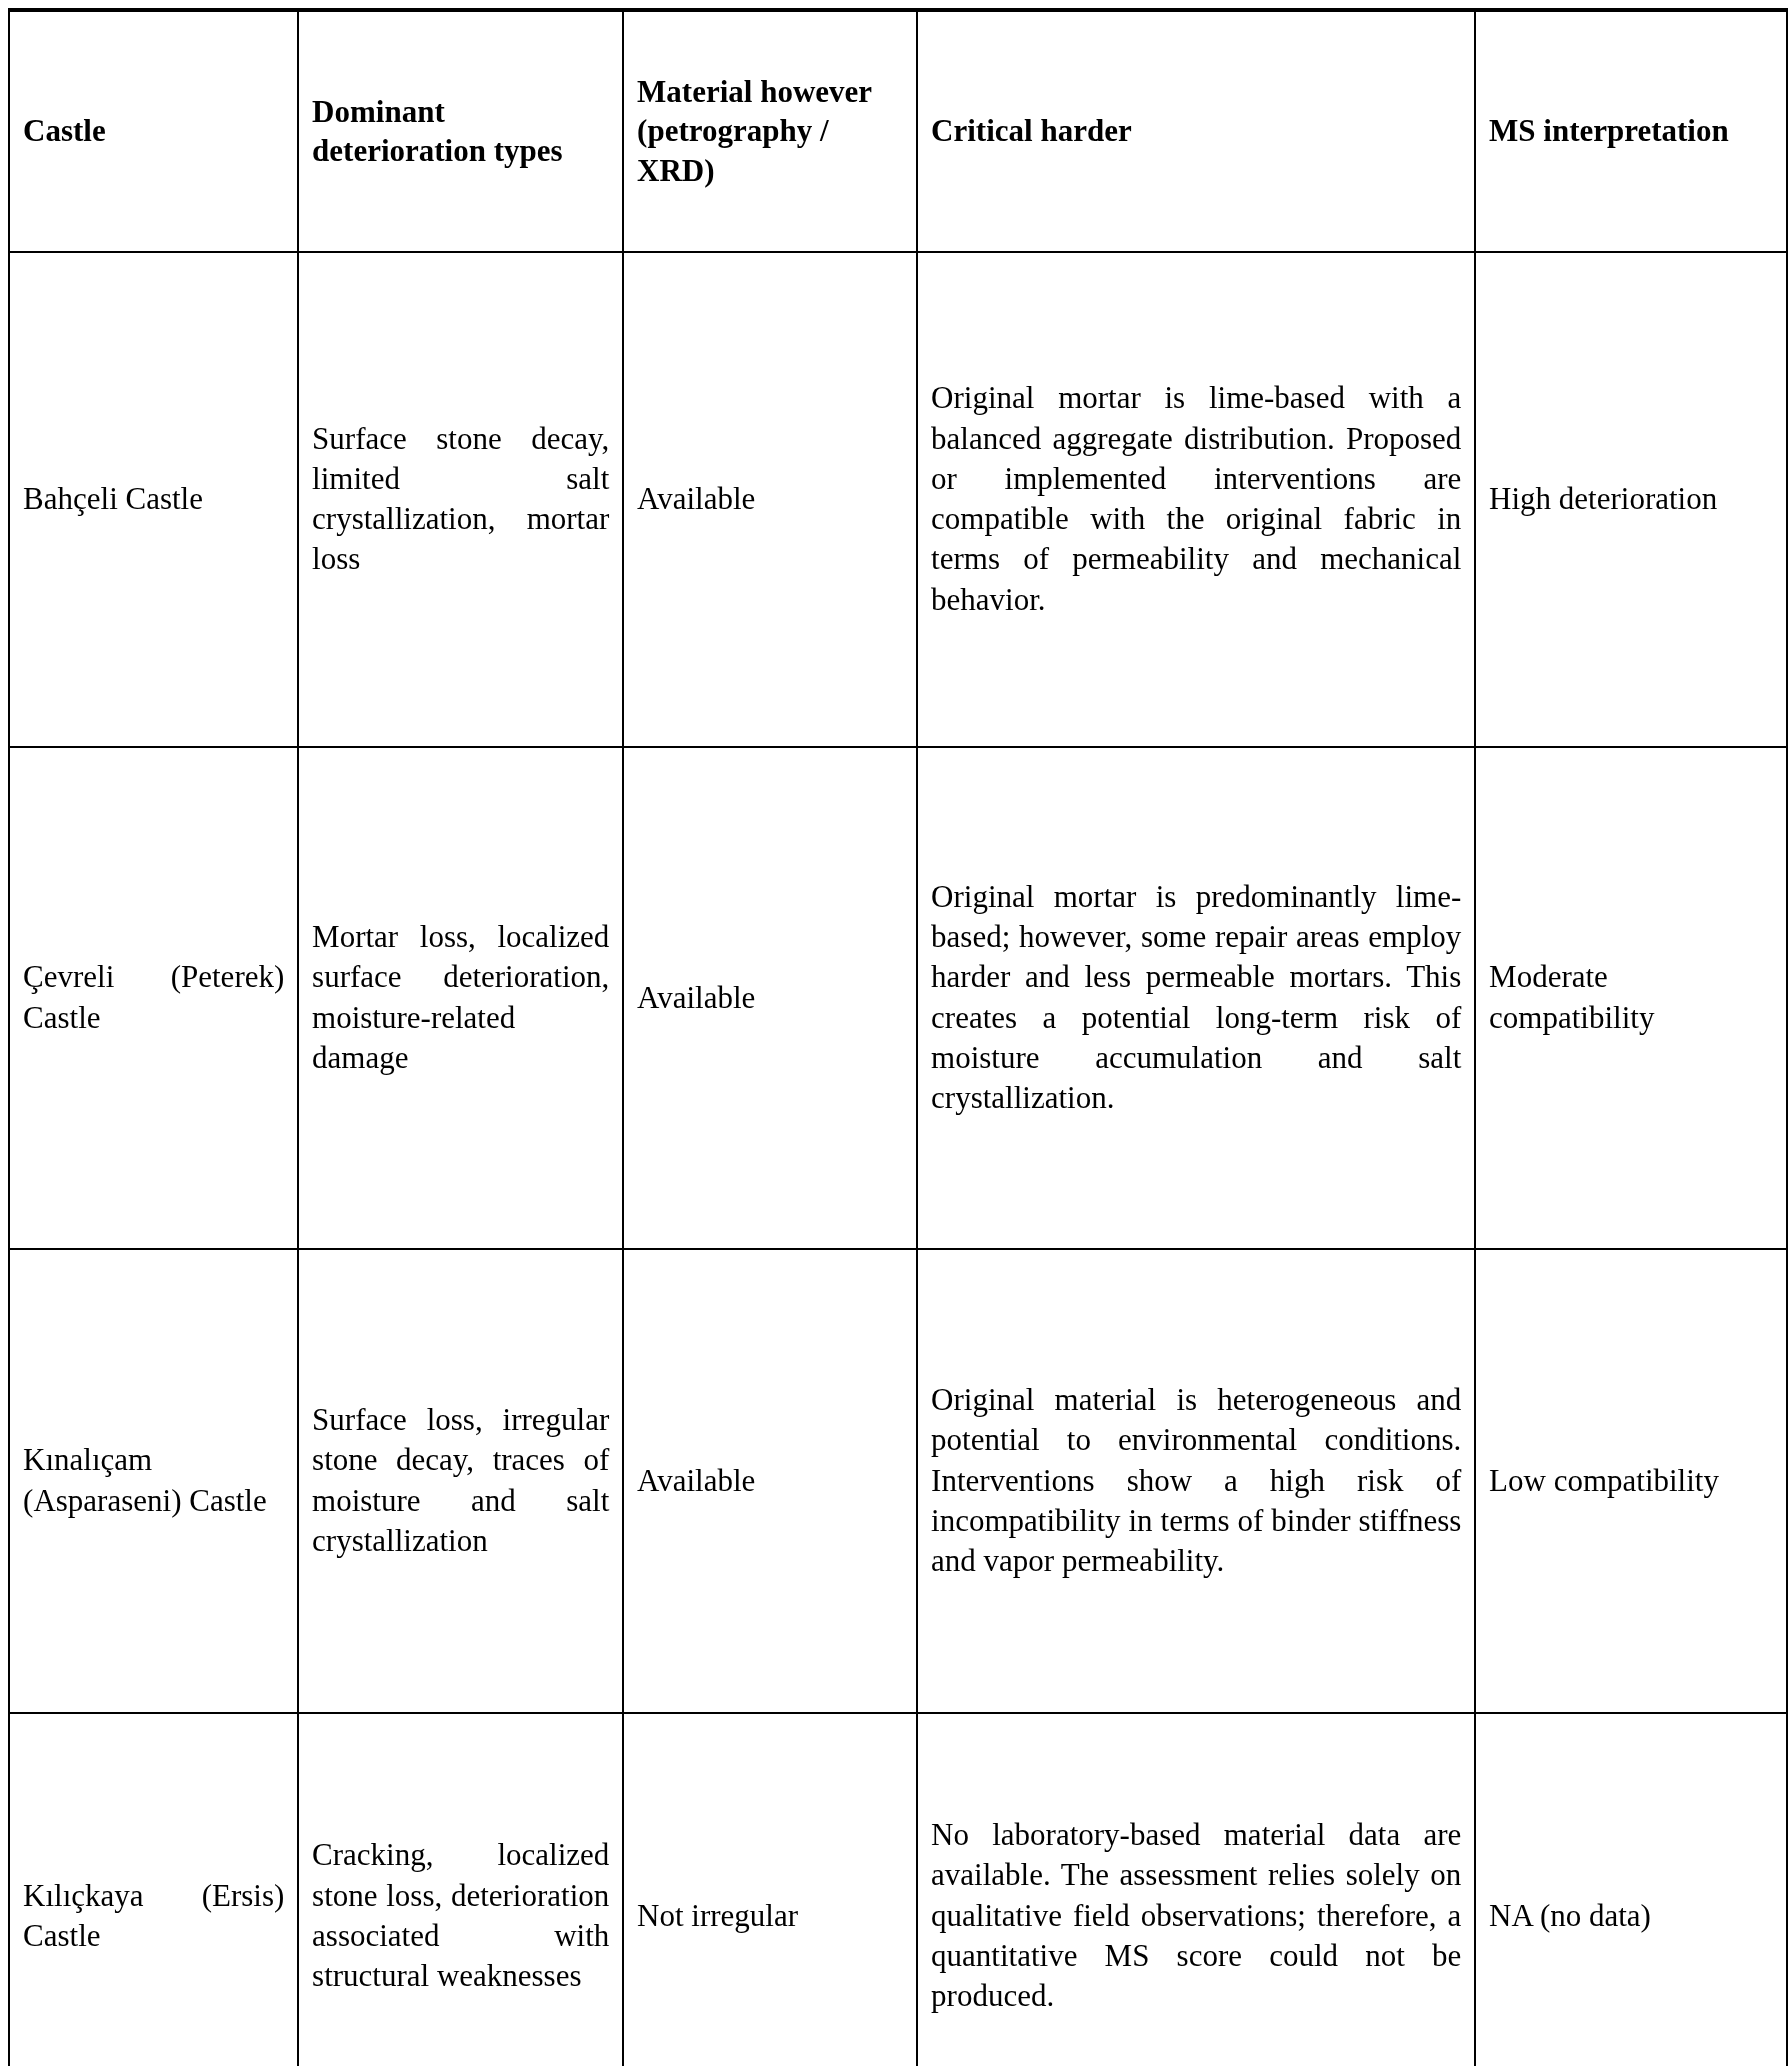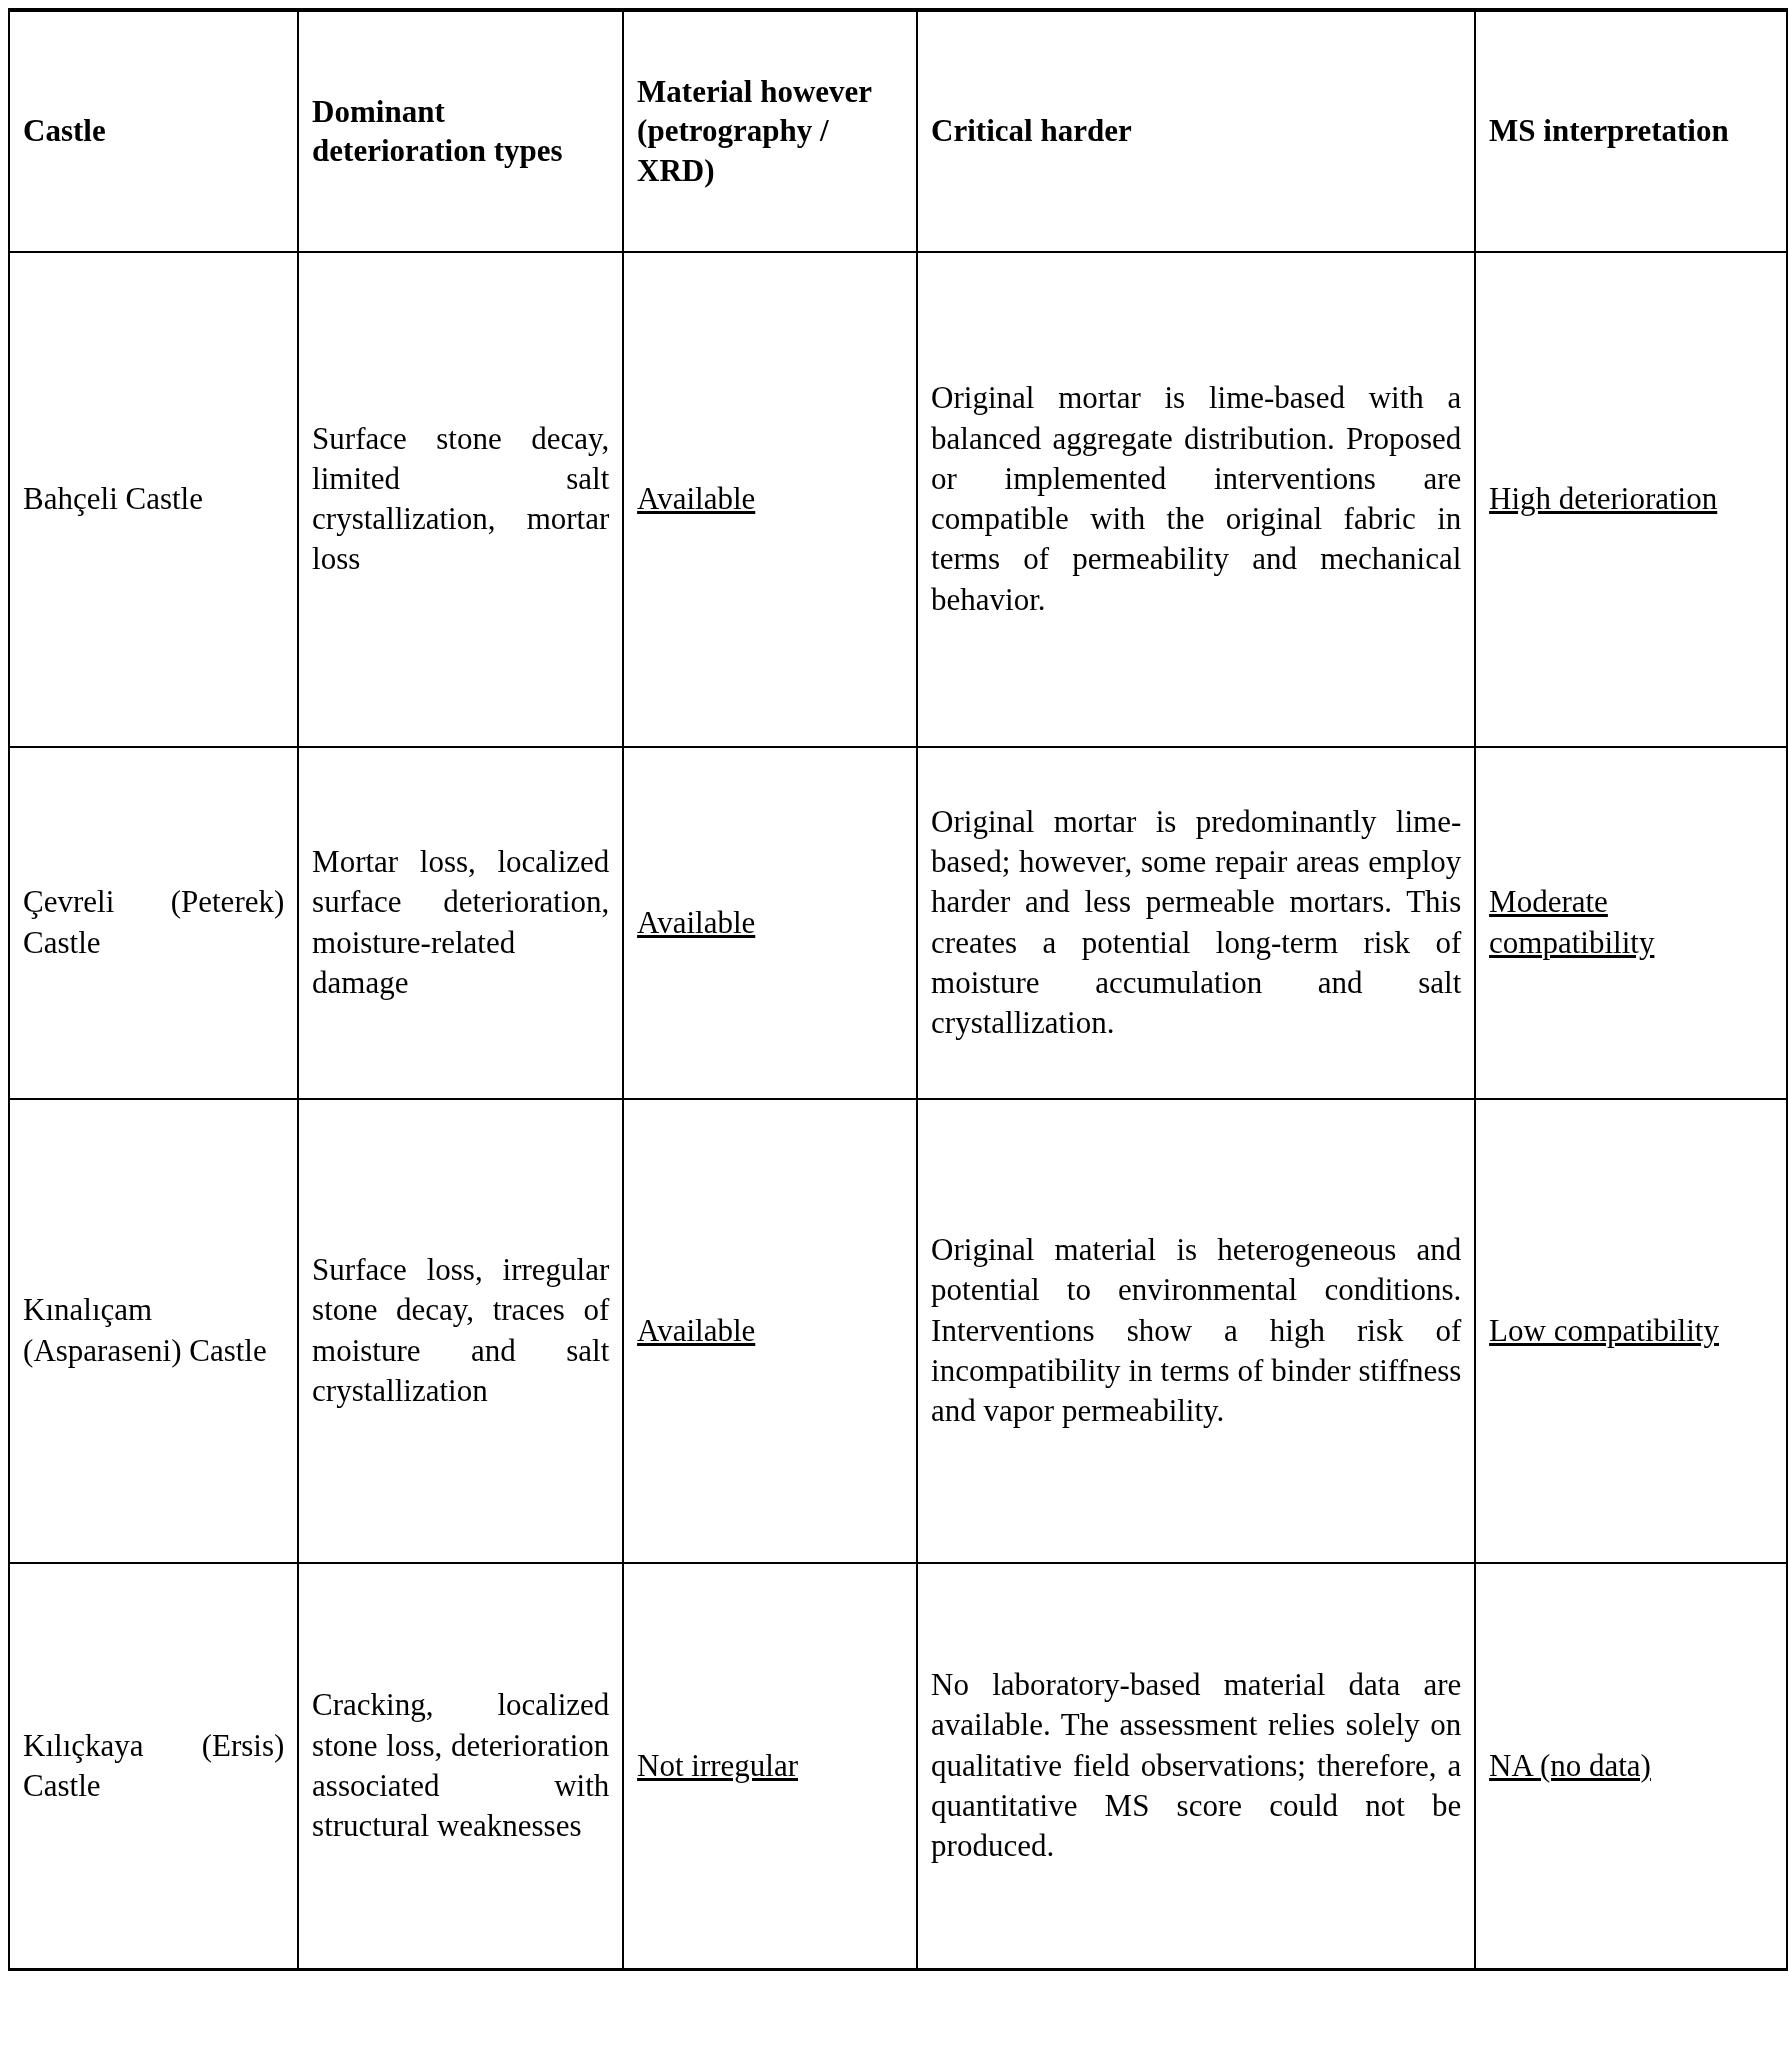--- a/index.html
+++ b/index.html
@@ -71,39 +71,38 @@
     font-weight: bold;
     text-align: left;
     line-height: 1.28;
     margin-top: 44px;
   }
 
   
   td.simple-cell {
     text-align: left;
     line-height: 1.28;
-    text-decoration: underline;
   }
 
   
   td.para-cell {
     text-align: justify;
     text-justify: inter-word;
   }
   td.para-cell .para,
   td.castle-cell .para,
   td.simple-cell .para {
     display: block;
     margin: 0;
   }
   
 
   
   tr.row-1 td { height: 495px; }
-  tr.row-2 td { height: 352px; }
+  tr.row-2 td { height: 502px; }
   tr.row-3 td { height: 464px; }
   tr.row-4 td { height: 407px; }
 </style>
 </head>
 <body>
 
 <div class="sheet">
 
   <table class="data-table">
     <colgroup>

